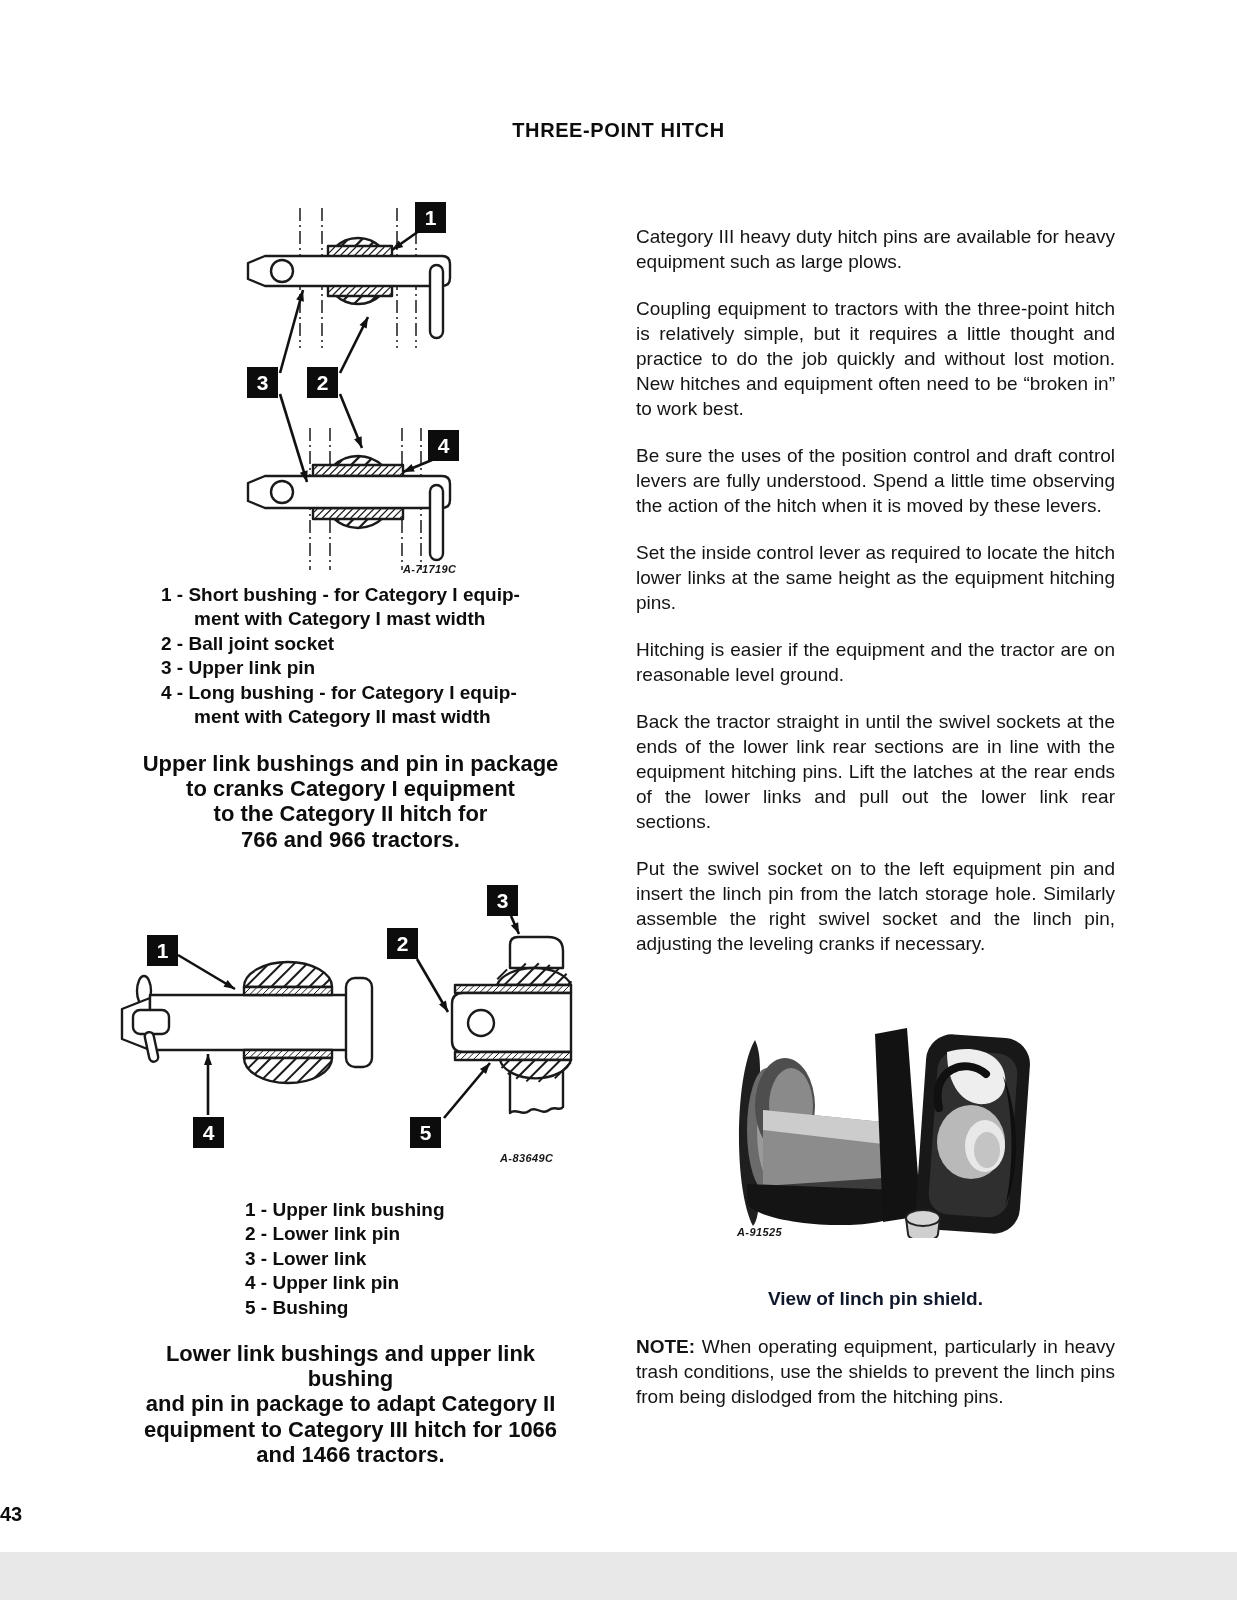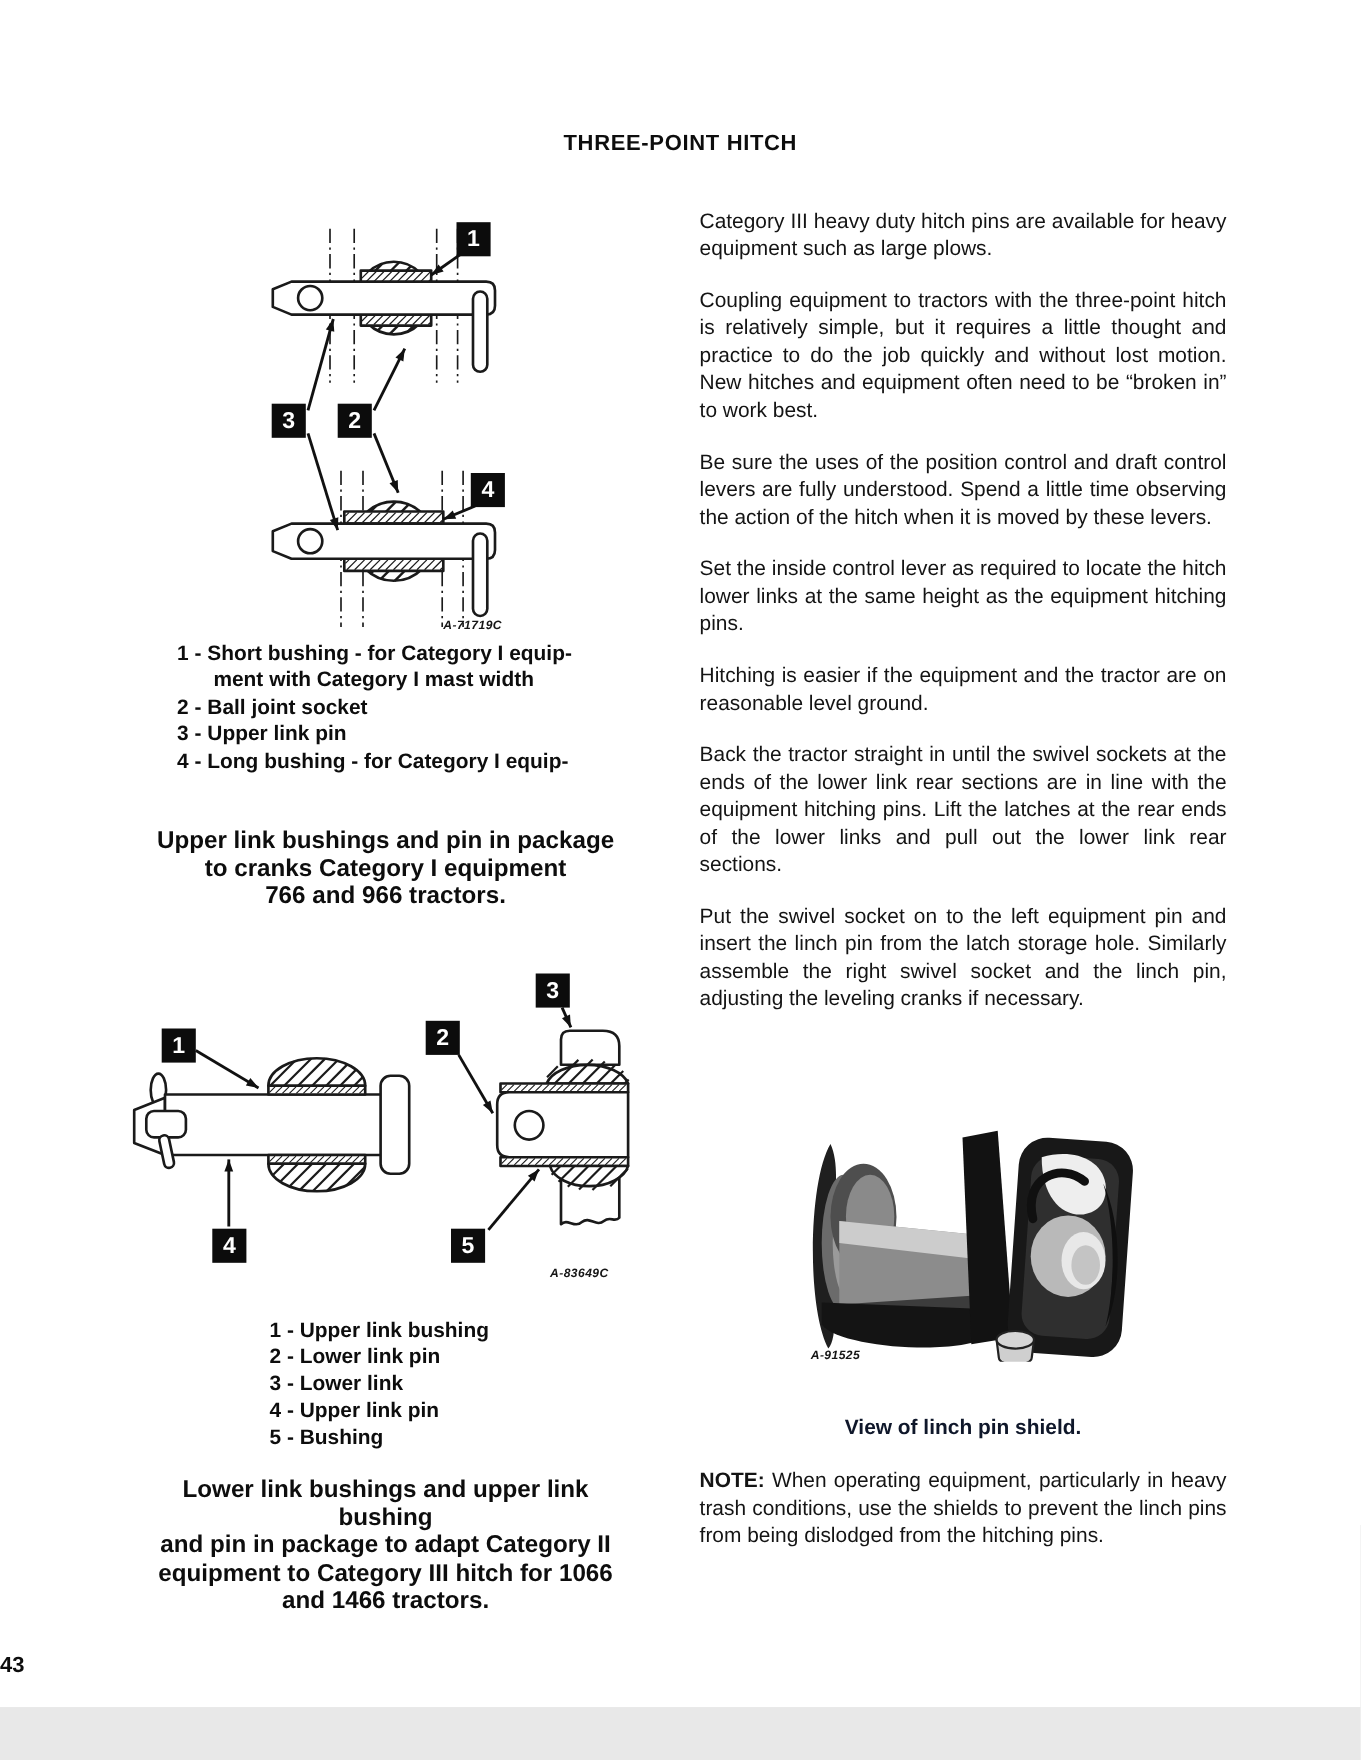--- a/index.html
+++ b/index.html
@@ -28,21 +28,21 @@
   .figlabel{
     position:absolute;font-size:11px;font-weight:bold;font-style:italic;
     letter-spacing:.4px;color:#151515;white-space:nowrap;
   }
   
   .legend{line-height:24.4px;font-size:19px;font-weight:bold;color:#0d0d0d;white-space:nowrap;}
   .legend .cont{padding-left:33px;}
   .caption{
     text-align:center;font-size:22px;font-weight:bold;color:#0d0d0d;line-height:25.2px;
   }
-  .bodycol{width:479px;}
+  .bodycol{width:479px;margin-top:35px;}
   .bodycol p{
     margin:0 0 22px 0;font-size:19px;line-height:25px;color:#141414;
     text-align:justify;
   }
   .photo-caption{
     text-align:center;font-size:19px;font-weight:bold;color:#0f172a;
   }
   .note p{margin:0;font-size:19px;line-height:25px;text-align:justify;color:#141414;}
   .note strong{font-weight:bold;}
   .pageno{
@@ -177,25 +177,27 @@
     <div class="callout" style="left:288px;top:260px;">4</div>
     <div class="figlabel" style="left:263px;top:393px;">A-71719C</div>
   </div>
 
   <div class="abs legend" style="left:161px;top:583px;">
     <div>1 - Short bushing - for Category I equip-</div>
     <div class="cont">ment with Category I mast width</div>
     <div>2 - Ball joint socket</div>
     <div>3 - Upper link pin</div>
     <div>4 - Long bushing - for Category I equip-</div>
+    <div class="cont">ment with Category II mast width</div>
   </div>
 
   <div class="abs caption" style="left:128px;top:751px;width:445px;">
     <div>Upper link bushings and pin in package</div>
     <div>to cranks Category I equipment</div>
+    <div>to the Category II hitch for</div>
     <div>766 and 966 tractors.</div>
   </div>
 
   <div class="figure" style="left:100px;top:860px;width:480px;height:330px;">
     <svg class="figsvg" width="480" height="330" viewBox="0 0 480 330">
 
       <ellipse class="wh" cx="44" cy="131" rx="7" ry="15"></ellipse>
       <path class="wh" d="M50,138 L22,149 L22,179 L50,190 Z"></path>
       <rect class="wh" x="50" y="135" width="200" height="55"></rect>
       <rect class="wh" x="33" y="150" width="36" height="24" rx="7"></rect>

